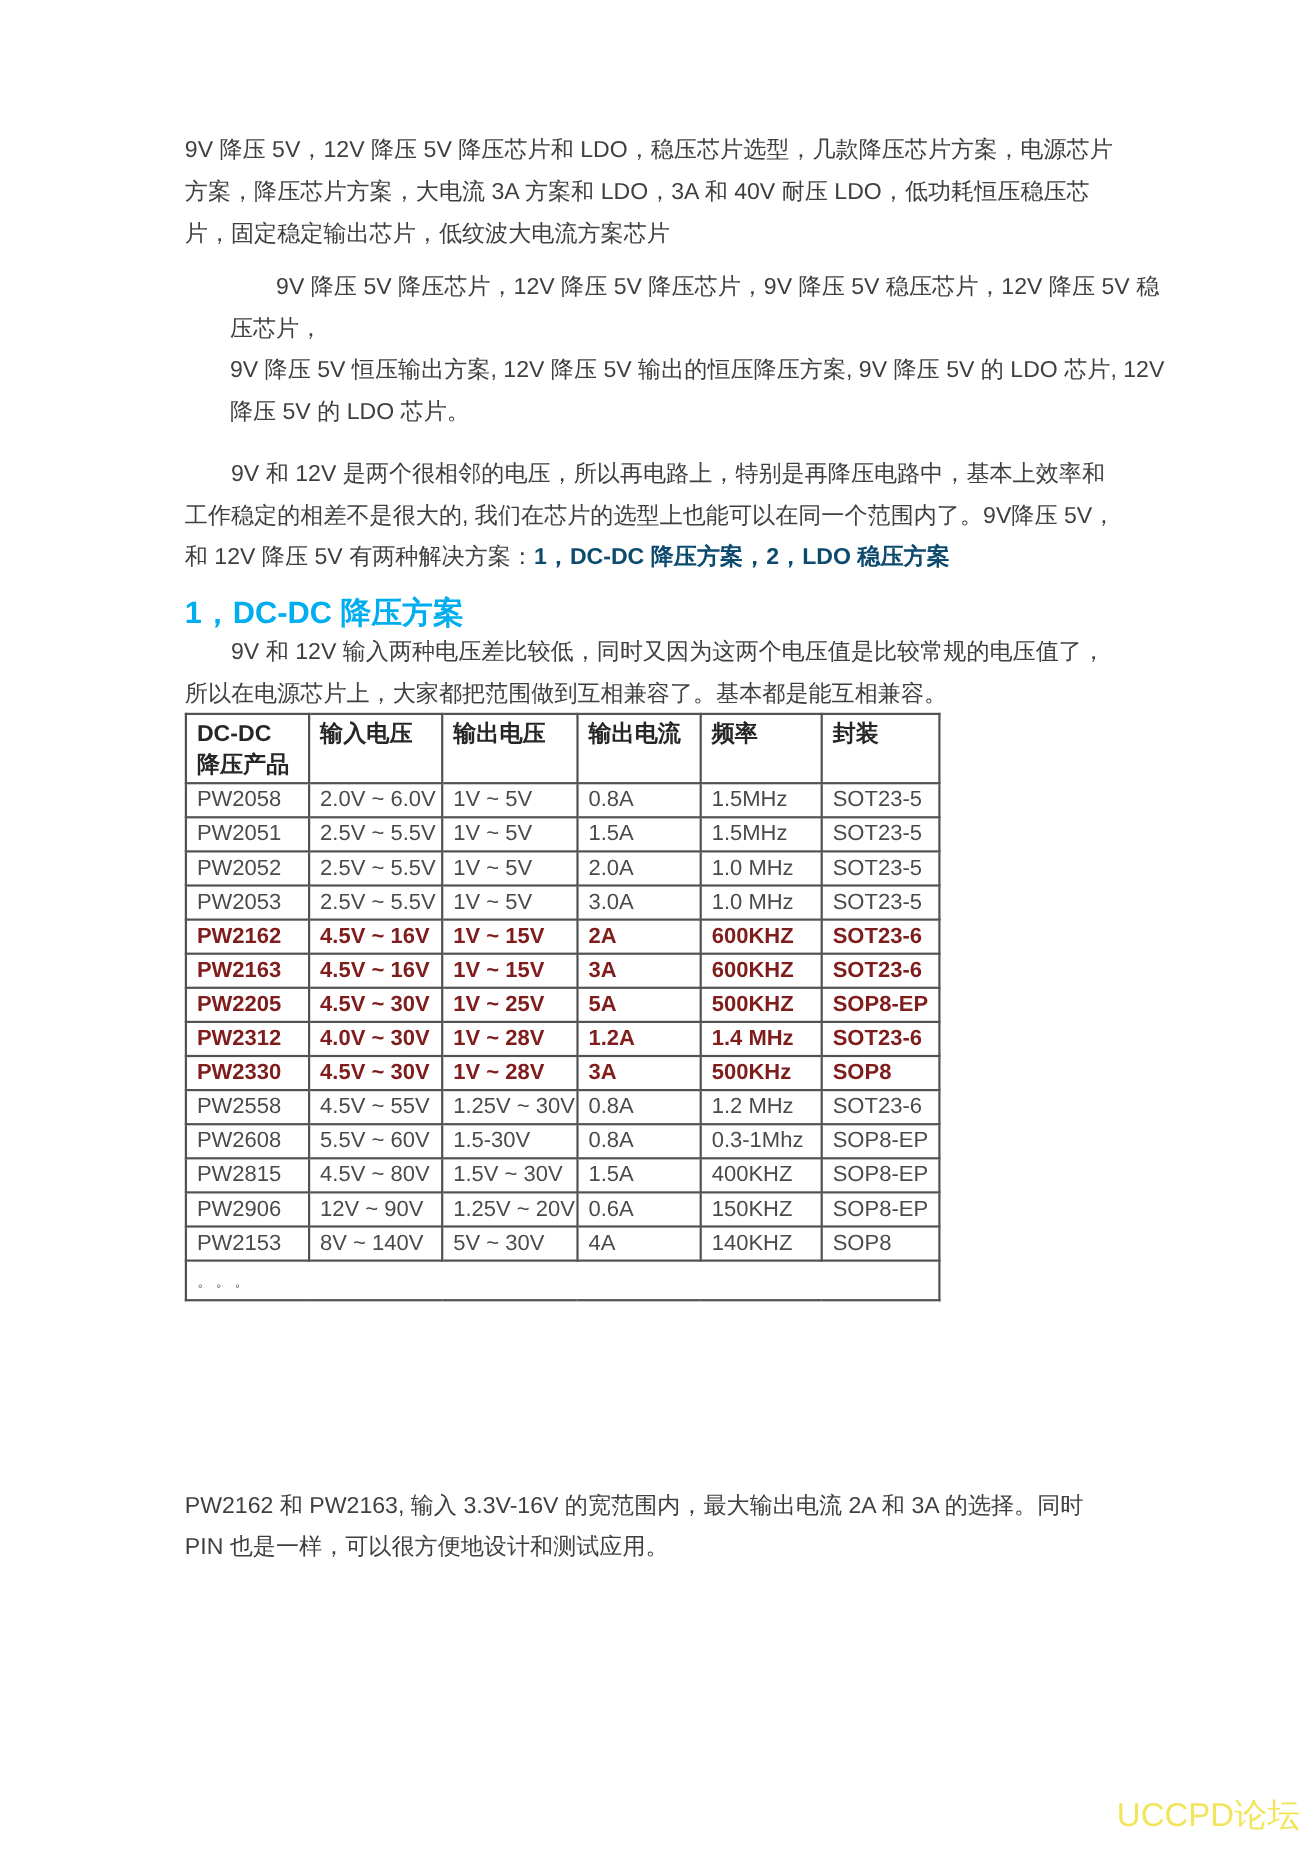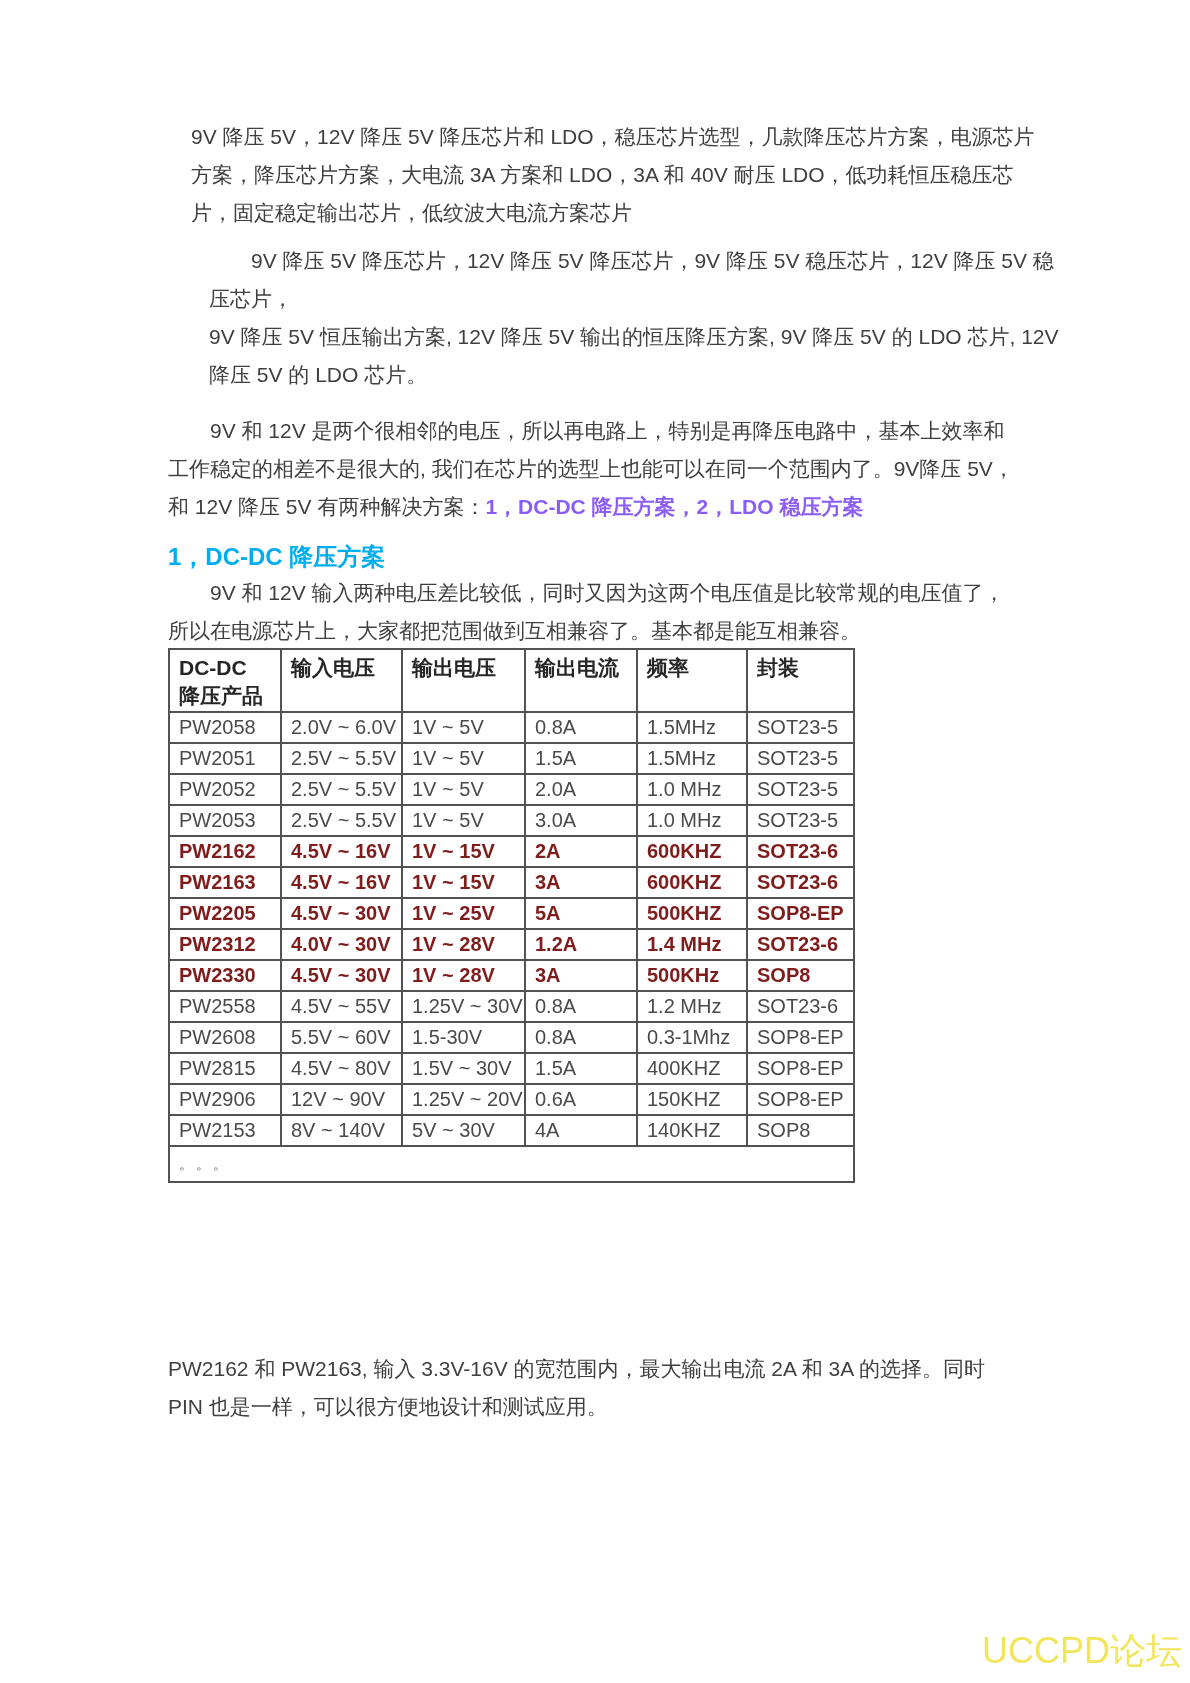--- a/index.html
+++ b/index.html
@@ -14,26 +14,26 @@
   }
   .block {
     position: absolute;
     left: 168px;
     width: 856px;
     font-size: 21px;
     line-height: 38px;
     margin: 0;
   }
   .indent { text-indent: 2em; }
-  .blue { color: #8b5cf6; font-weight: bold; }
+  .blue { color: #0c4a6e; font-weight: bold; }
   .heading {
     position: absolute;
     left: 168px;
     width: 856px;
-    font-size: 24px;
+    font-size: 28px;
     line-height: 34px;
     font-weight: bold;
     color: #00AEEF;
     margin: 0;
   }
   table.dcdc {
     position: absolute;
     left: 168px;
     top: 648px;
     width: 685px;
@@ -71,32 +71,32 @@
     font-size: 14px;
     letter-spacing: 3px;
     vertical-align: middle;
     color: #4a4a4a;
   }
   .note { top: 1350px; }
   .watermark {
     position: absolute;
     right: 8px;
     top: 1634px;
-    font-size: 36px;
+    font-size: 30px;
     line-height: 34px;
     color: #F2E55C;
     font-weight: normal;
   }
 </style>
 </head>
 <body>
 
 <div class="page">
 
-  <p class="block" style="top:118px;margin-left:23px;">9V 降压 5V，12V 降压 5V 降压芯片和 LDO，稳压芯片选型，几款降压芯片方案，电源芯片方案，降压芯片方案，大电流 3A 方案和 LDO，3A 和 40V 耐压 LDO，低功耗恒压稳压芯片，固定稳定输出芯片，低纹波大电流方案芯片</p>
+  <p class="block" style="top:118px;">9V 降压 5V，12V 降压 5V 降压芯片和 LDO，稳压芯片选型，几款降压芯片方案，电源芯片方案，降压芯片方案，大电流 3A 方案和 LDO，3A 和 40V 耐压 LDO，低功耗恒压稳压芯片，固定稳定输出芯片，低纹波大电流方案芯片</p>
 
   <div class="block" style="top:242px;margin-left:41px;">
     <div class="indent">9V 降压 5V 降压芯片，12V 降压 5V 降压芯片，9V 降压 5V 稳压芯片，12V 降压 5V 稳压芯片，</div>
     <div>9V 降压 5V 恒压输出方案, 12V 降压 5V 输出的恒压降压方案, 9V 降压 5V 的 LDO 芯片, 12V 降压 5V 的 LDO 芯片。</div>
   </div>
 
   <p class="block indent" style="top:412px;"><span>9V 和 12V 是两个很相邻的电压，所以再电路上，特别是再降压电路中，基本上效率和工作稳定的相差不是很大的, 我们在芯片的选型上也能可以在同一个范围内了。9V降压 5V，和 12V 降压 5V 有两种解决方案：</span><span class="blue">1，DC-DC 降压方案，2，LDO 稳压方案</span></p>
 
   <h2 class="heading" style="top:540px;">1，DC-DC 降压方案</h2>
 

